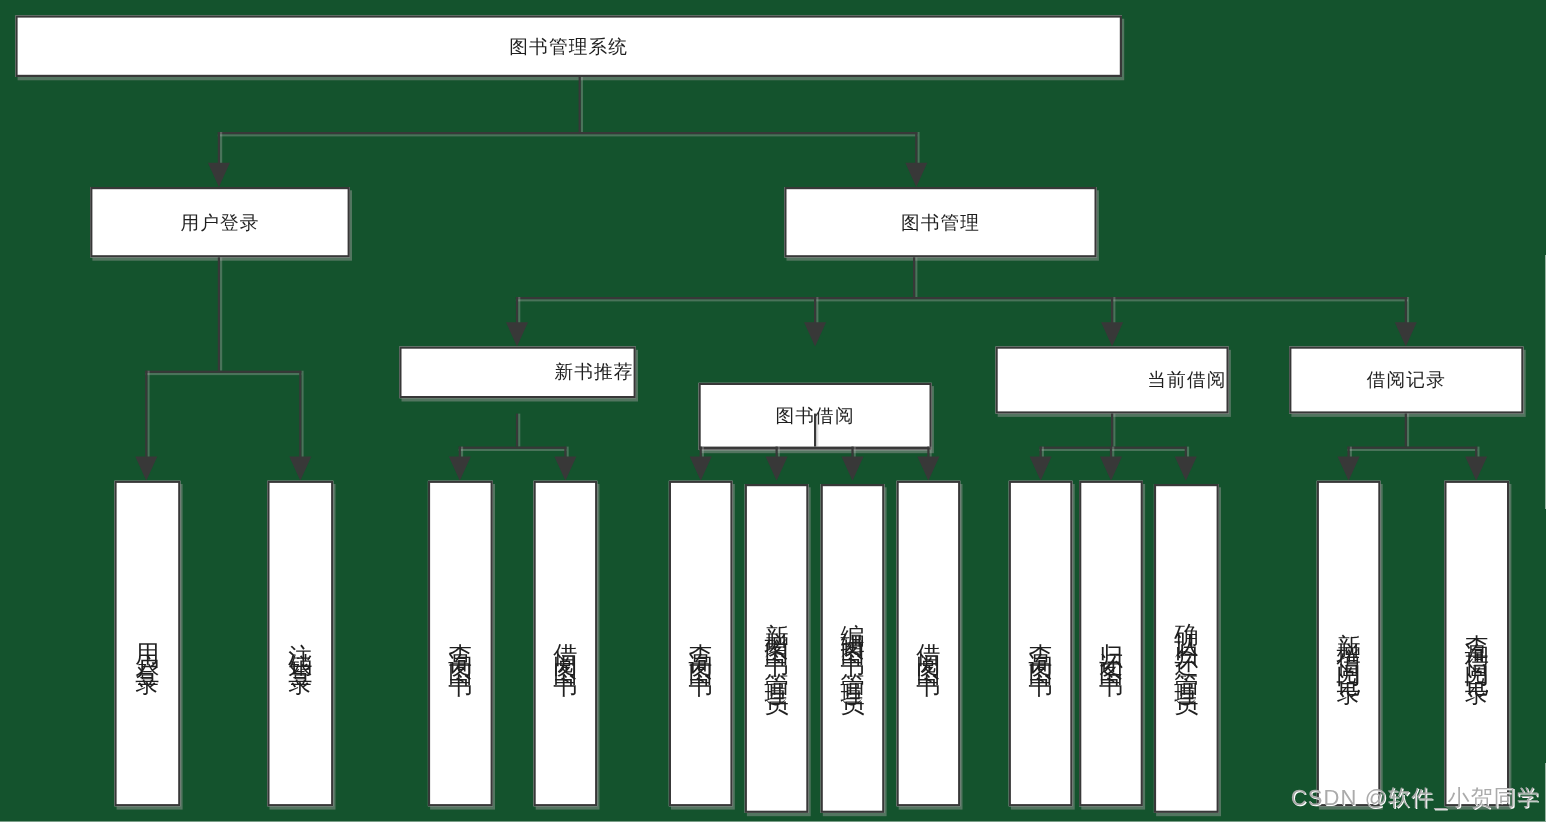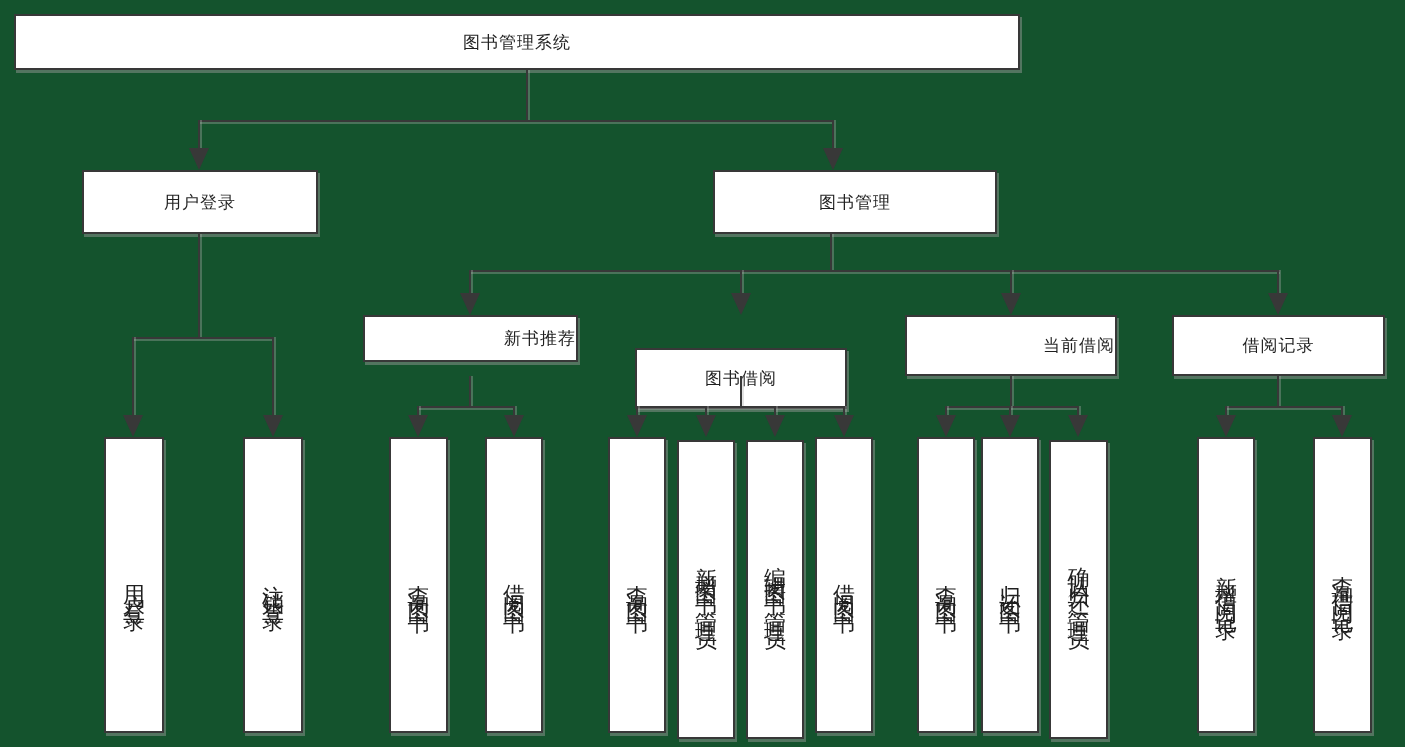--- a/index.html
+++ b/index.html
@@ -129,14 +129,15 @@
   <div class="box vbox" style="left:746px;top:440px;width:58px;height:299px;">编辑图书（管理员）</div>
   <div class="box vbox" style="left:815px;top:437px;width:58px;height:296px;">借阅图书</div>
 
   <div class="box vbox" style="left:917px;top:437px;width:58px;height:296px;">查询图书</div>
   <div class="box vbox" style="left:981px;top:437px;width:58px;height:296px;">归还图书</div>
   <div class="box vbox" style="left:1049px;top:440px;width:59px;height:299px;">确认归还（管理员）</div>
 
   <div class="box vbox" style="left:1197px;top:437px;width:58px;height:296px;">新增借阅记录</div>
   <div class="box vbox" style="left:1313px;top:437px;width:59px;height:296px;">查询借阅记录</div>
 
+  <div class="watermark">CSDN @软件_小贺同学</div>
 
 </div>
 
 </body></html>

